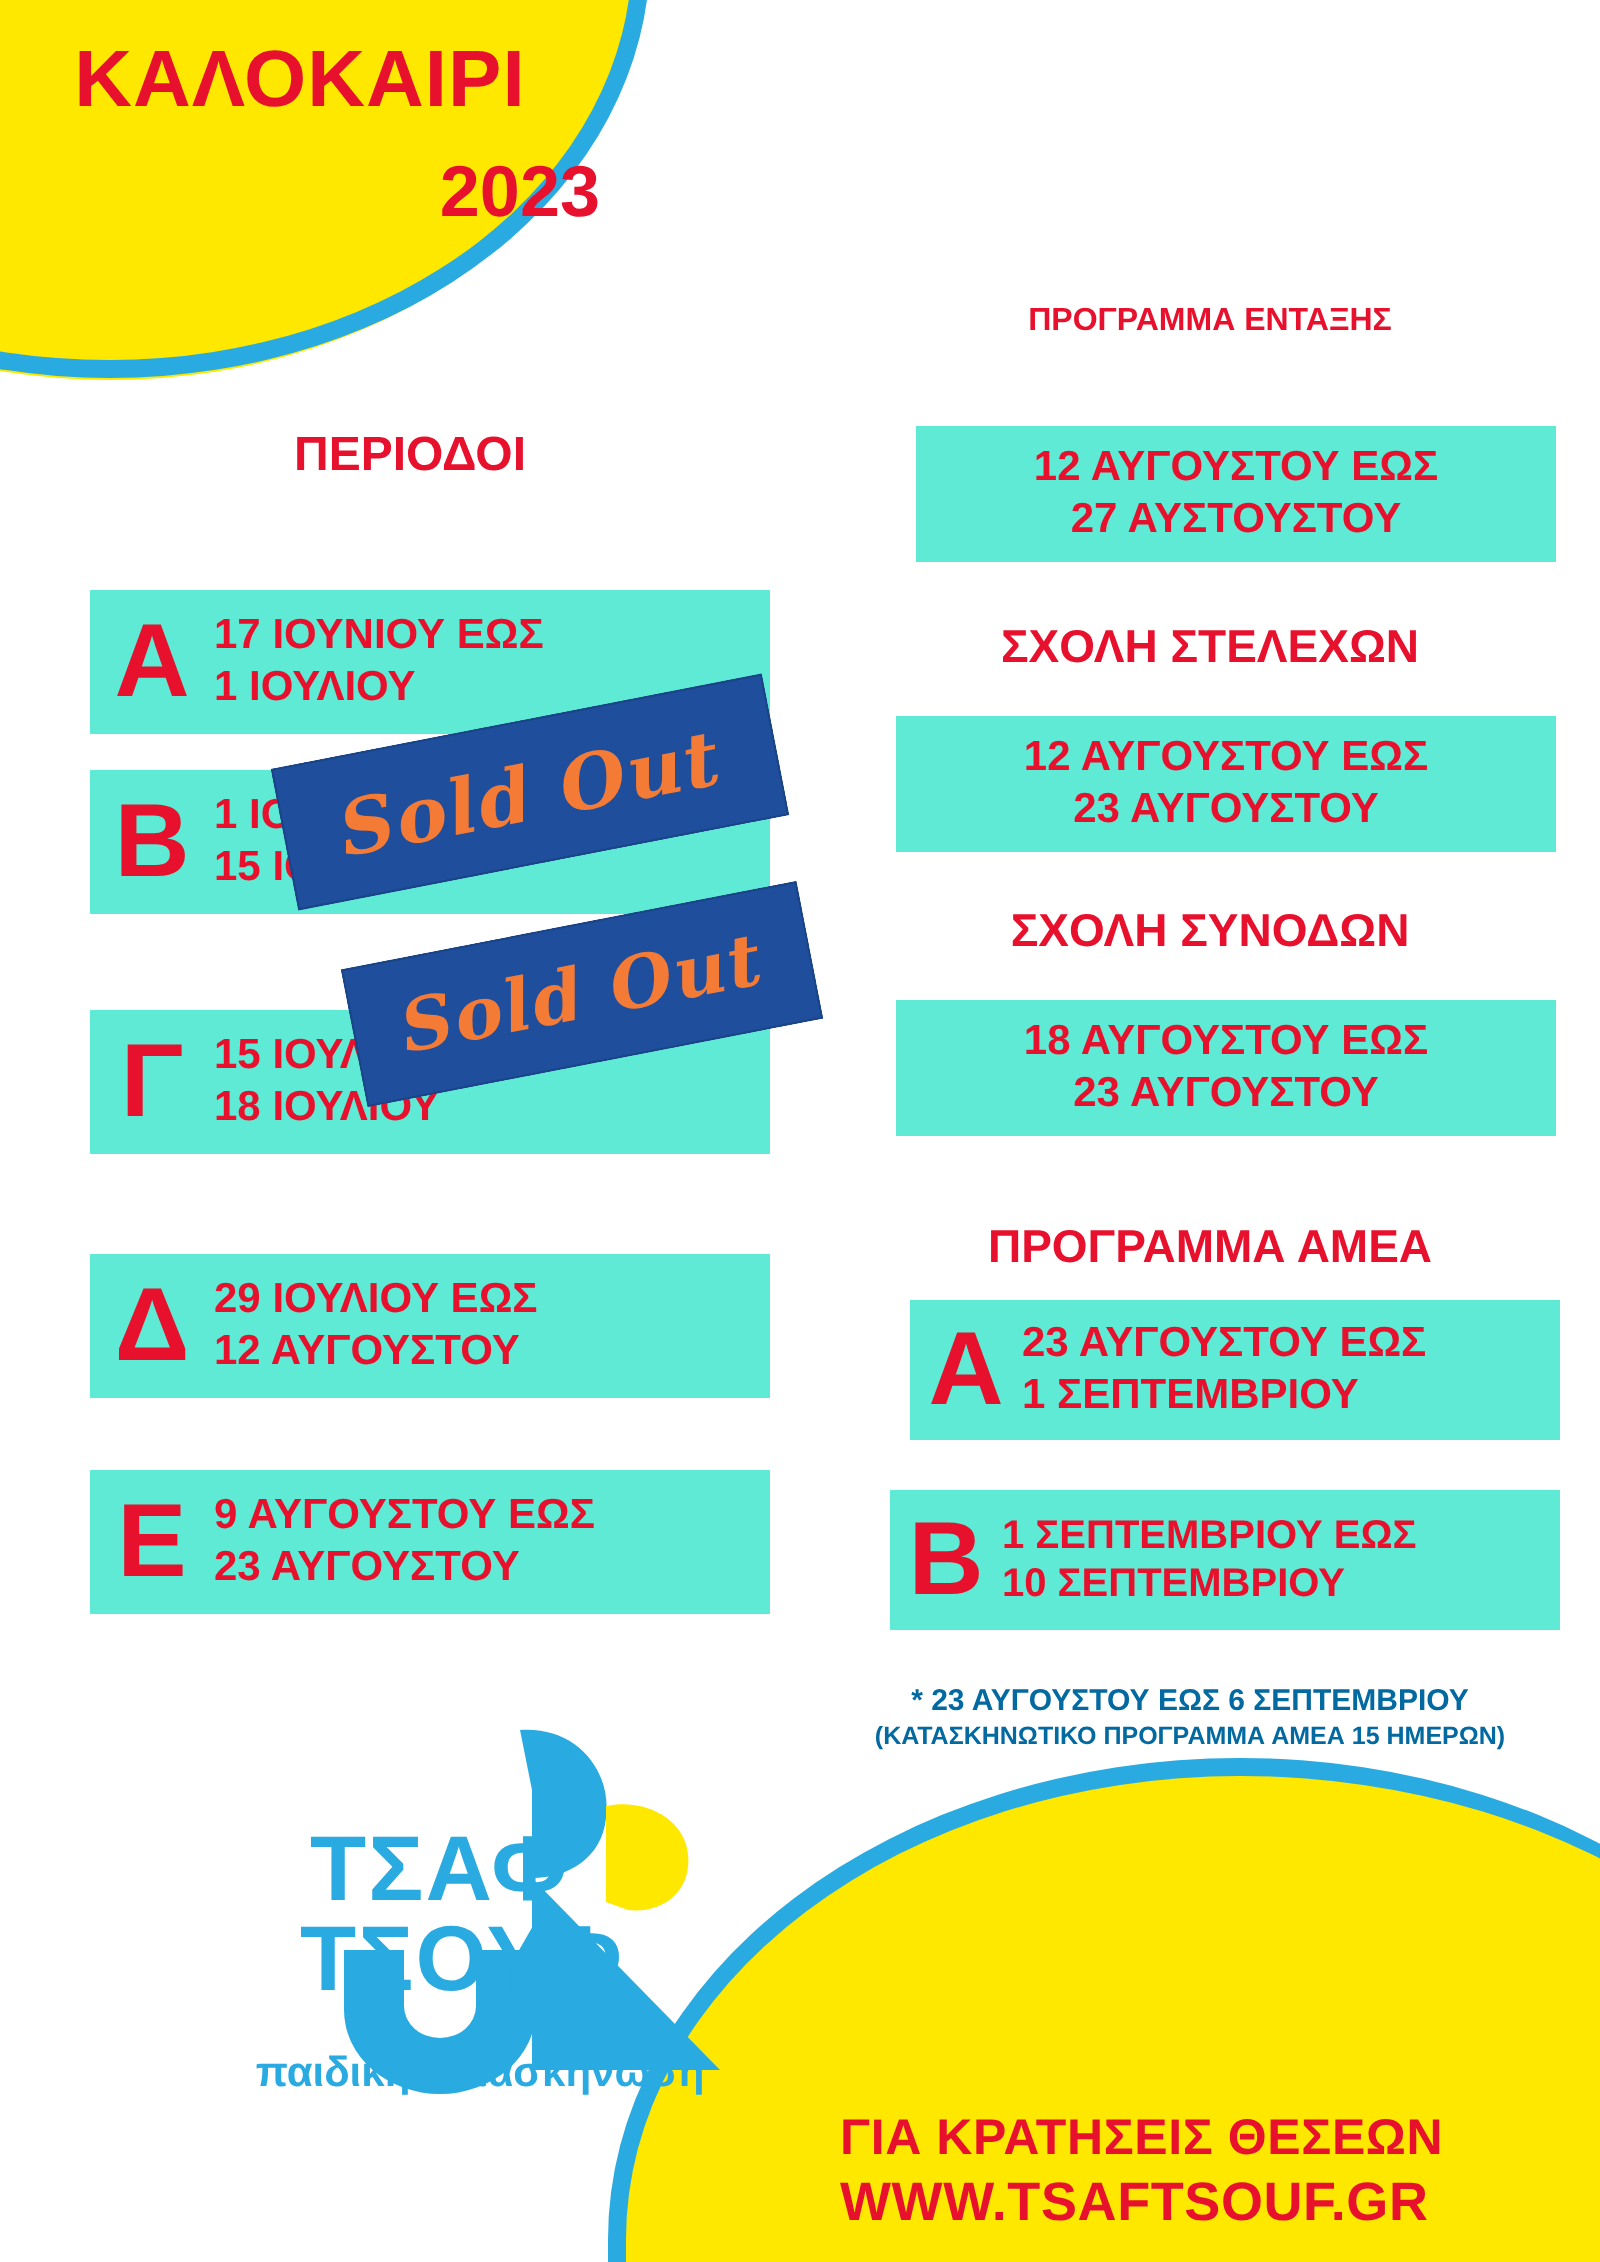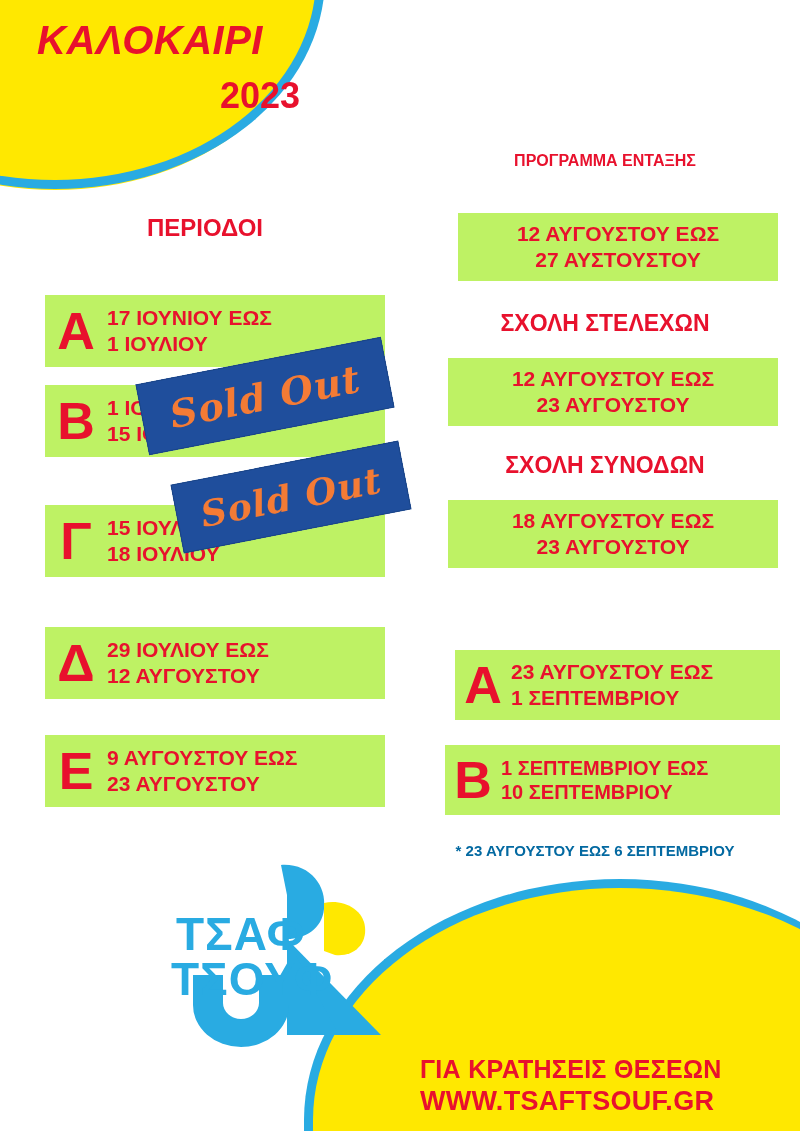--- a/index.html
+++ b/index.html
@@ -50,21 +50,20 @@
     position: absolute;
     z-index: 5;
     left: 0;
     top: 18px;
     width: 300px;
     text-align: center;
     color: #e8112d;
     font-weight: bold;
     font-size: 40px;
     letter-spacing: 0.5px;
-    font-style: italic;
   }
   .header-year {
     position: absolute;
     z-index: 5;
     left: 0;
     top: 75px;
     width: 300px;
     text-align: right;
     color: #e8112d;
     font-weight: bold;
@@ -126,21 +125,21 @@
     z-index: 4;
     color: #e8112d;
     font-weight: bold;
     text-align: center;
   }
 
   
   .row {
     position: absolute;
     z-index: 4;
-    background: #bef264;
+    background: #5eead4;
     display: flex;
     align-items: center;
     box-sizing: border-box;
   }
   .row .letter {
     color: #e8112d;
     font-weight: bold;
     font-size: 52px;
     line-height: 1;
     width: 62px;
@@ -200,21 +199,21 @@
     width: 232px;
     height: 70px;
     font-size: 36px;
     transform: rotate(-11deg);
   }
 
   
   .logo-wrap {
     position: absolute;
     z-index: 5;
-    left: 81px;
+    left: 60px;
     top: 855px;
     width: 330px;
     height: 205px;
   }
   .logo-caption {
     position: absolute;
     z-index: 5;
     left: 60px;
     top: 1025px;
     width: 360px;
@@ -296,37 +295,39 @@
   </div>
 
   <div class="section-title" style="left:420px; top:452px; width:370px; font-size:23px;">ΣΧΟΛΗ ΣΥΝΟΔΩΝ</div>
   <div class="row noletter" style="left:448px; top:500px; width:330px; height:68px;">
     <div class="dates">
       <div>18 ΑΥΓΟΥΣΤΟΥ ΕΩΣ</div>
       <div>23 ΑΥΓΟΥΣΤΟΥ</div>
     </div>
   </div>
 
+  <div class="section-title" style="left:420px; top:610px; width:370px; font-size:23px;">ΠΡΟΓΡΑΜΜΑ ΑΜΕΑ</div>
   <div class="row" style="left:455px; top:650px; width:325px; height:70px;">
     <div class="letter" style="width:56px;">Α</div>
     <div class="dates">
       <div>23 ΑΥΓΟΥΣΤΟΥ ΕΩΣ</div>
       <div>1 ΣΕΠΤΕΜΒΡΙΟΥ</div>
     </div>
   </div>
   <div class="row" style="left:445px; top:745px; width:335px; height:70px;">
     <div class="letter" style="width:56px;">Β</div>
     <div class="dates" style="font-size:20px;">
       <div>1 ΣΕΠΤΕΜΒΡΙΟΥ ΕΩΣ</div>
       <div>10 ΣΕΠΤΕΜΒΡΙΟΥ</div>
     </div>
   </div>
 
   <div class="footnote" style="left:400px; top:842px; width:390px;">
     <div class="fn1">* 23 ΑΥΓΟΥΣΤΟΥ ΕΩΣ 6 ΣΕΠΤΕΜΒΡΙΟΥ</div>
+    <div class="fn2">(ΚΑΤΑΣΚΗΝΩΤΙΚΟ ΠΡΟΓΡΑΜΜΑ ΑΜΕΑ 15 ΗΜΕΡΩΝ)</div>
   </div>
 
   <div class="stamp stamp1">Sold Out</div>
   <div class="stamp stamp2">Sold Out</div>
 
   <div class="logo-wrap">
     <svg viewBox="0 0 330 205" width="330" height="205">
 
       <path d="M200 10 C228 8 246 30 243 54 C241 74 224 84 206 84 L206 40 Z" fill="#29abe2"></path>
       <path d="M243 48 C262 44 282 54 284 72 C286 90 272 102 254 100 L243 96 Z" fill="#ffe800"></path>
@@ -334,19 +335,20 @@
       <path d="M206 84 L206 180 L300 180 Z" fill="#29abe2"></path>
       <path d="M206 84 L206 180 L258 180 Z" fill="#29abe2"></path>
 
       <path d="M112 120 L112 150 A48 42 0 0 0 208 150 L208 120 L178 120 L178 148 A18 16 0 0 1 142 148 L142 120 Z" fill="#29abe2"></path>
 
       <text x="95" y="95" font-family="'Liberation Sans', sans-serif" font-size="46" font-weight="bold" fill="#29abe2" letter-spacing="1">ΤΣΑΦ</text>
 
       <text x="90" y="140" font-family="'Liberation Sans', sans-serif" font-size="46" font-weight="bold" fill="#29abe2" letter-spacing="1">ΤΣΟΥΦ</text>
     </svg>
   </div>
+  <div class="logo-caption">παιδική κατασκήνωση</div>
 
   <div class="bottom-blob"></div>
   <div class="bottom-arc"></div>
   <div class="footer-line1">ΓΙΑ ΚΡΑΤΗΣΕΙΣ ΘΕΣΕΩΝ</div>
   <div class="footer-line2">WWW.TSAFTSOUF.GR</div>
 
 </div>
 
 </body></html>

